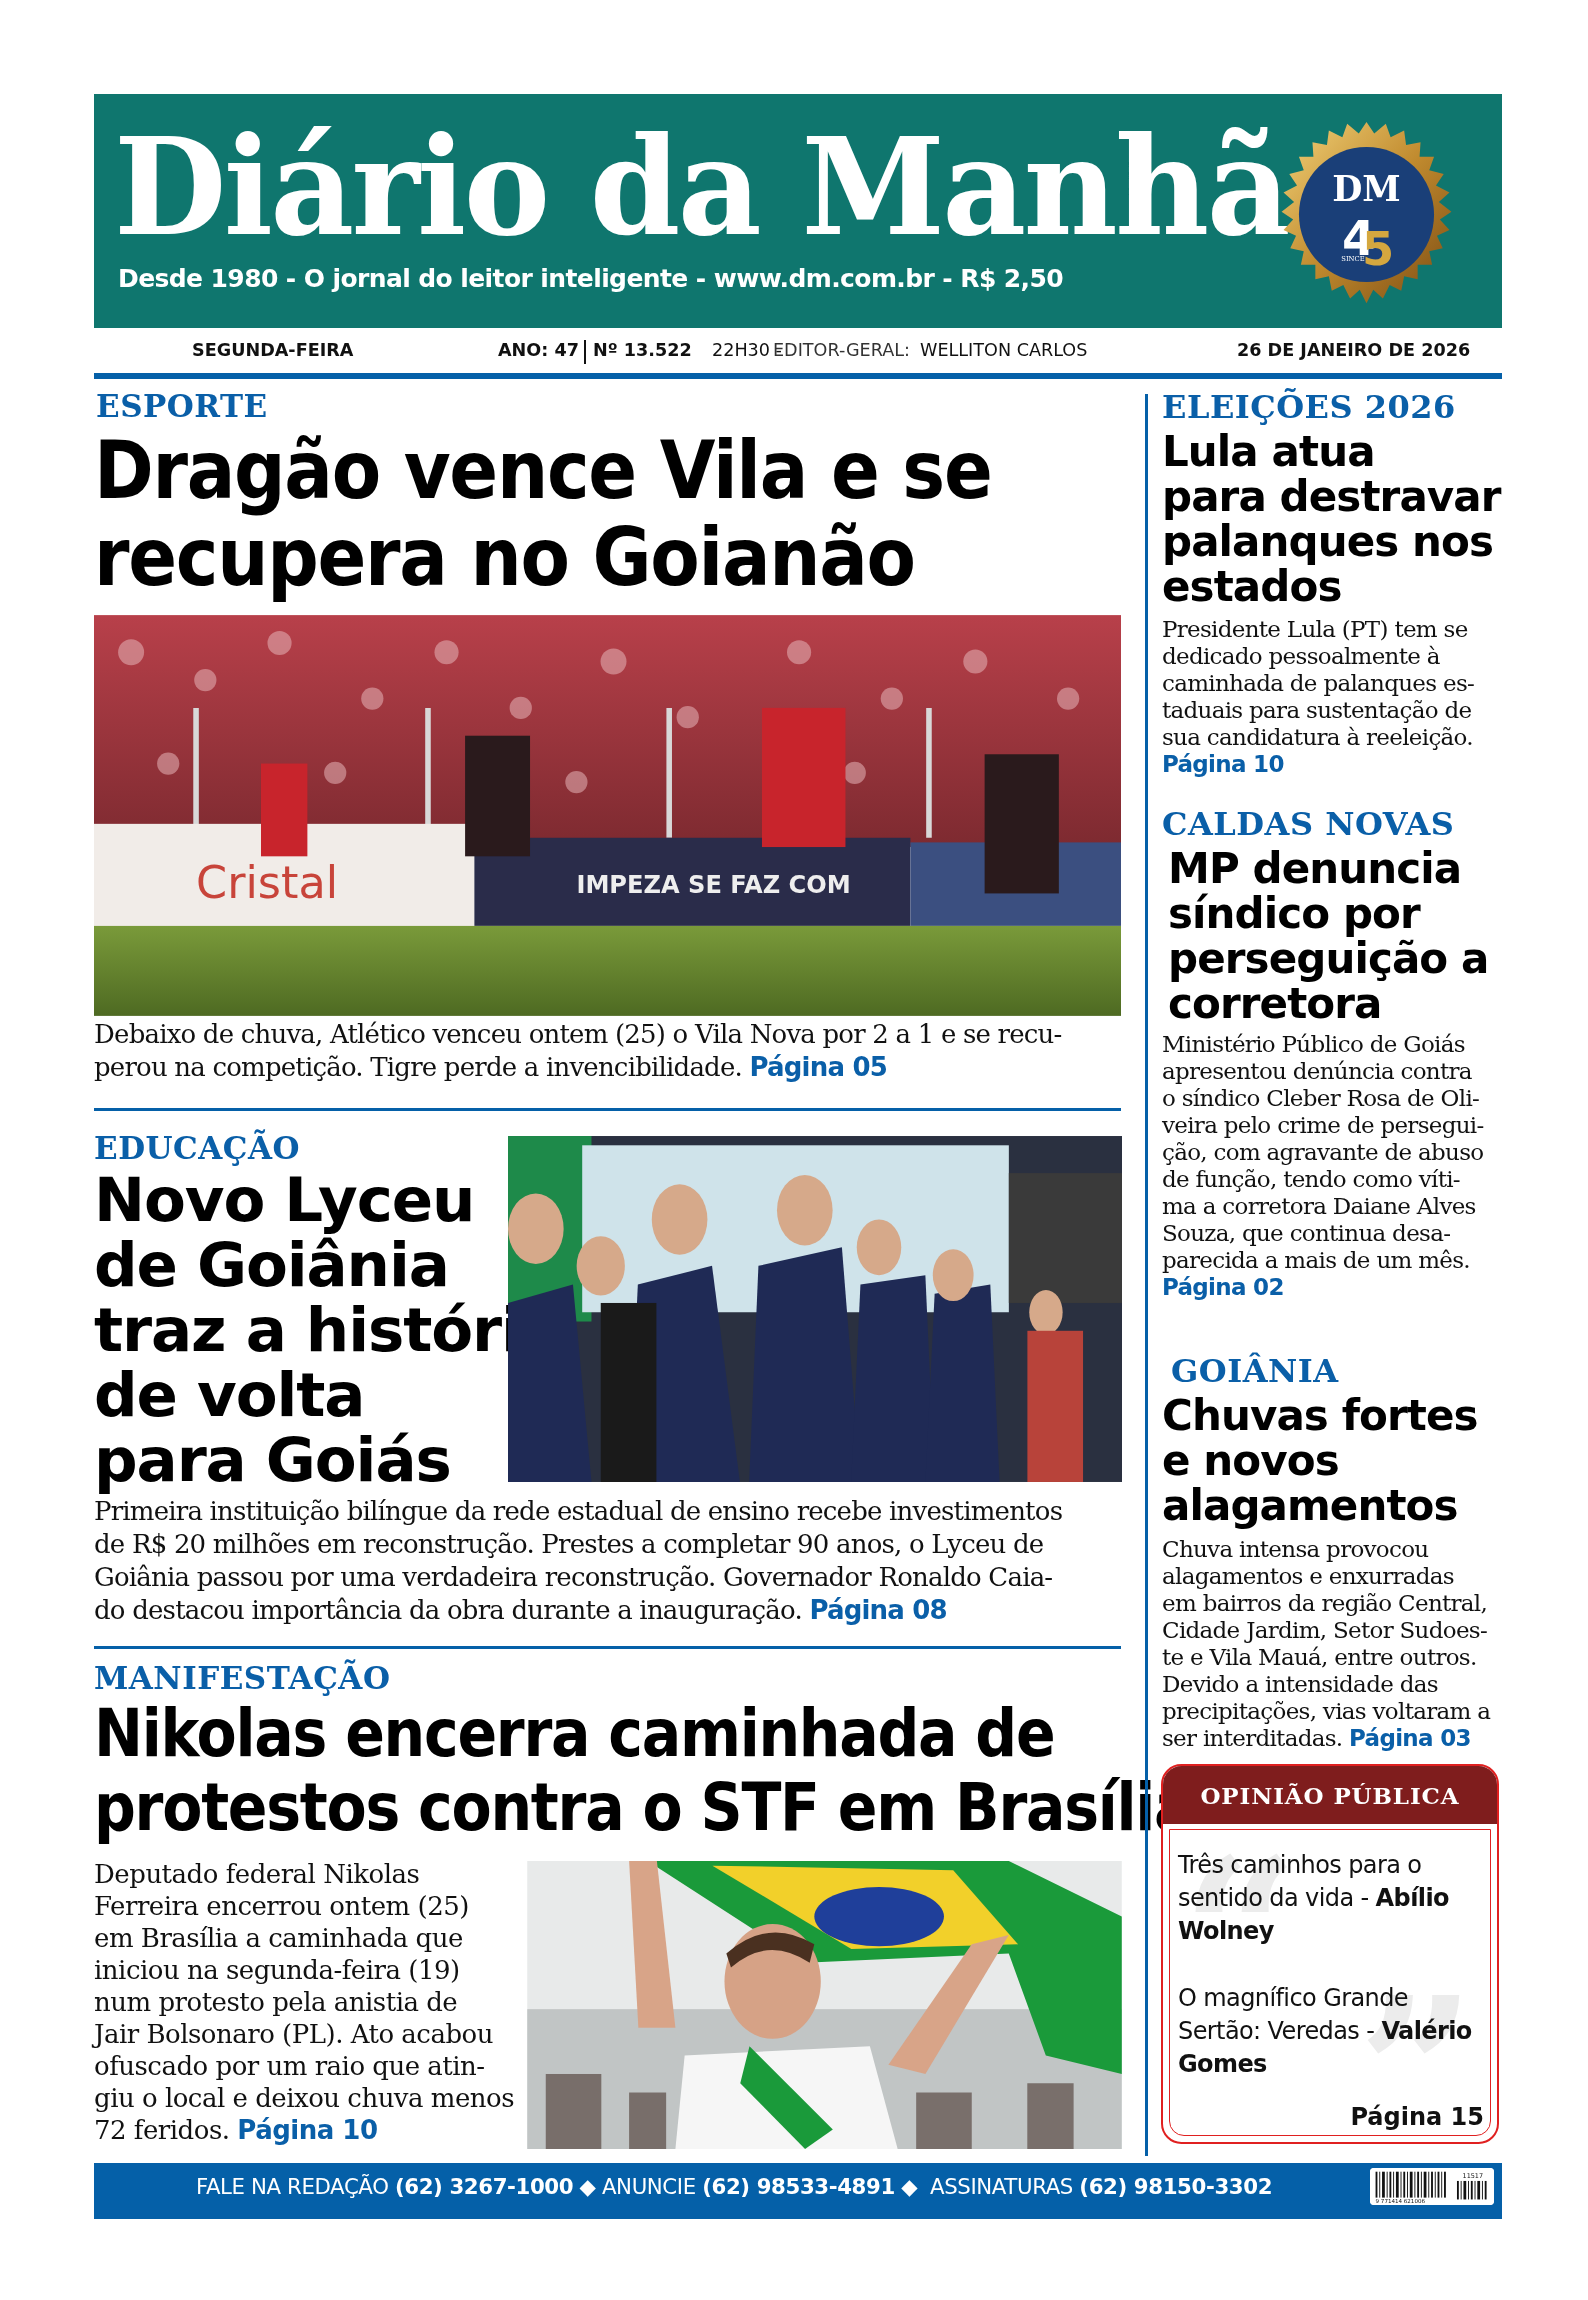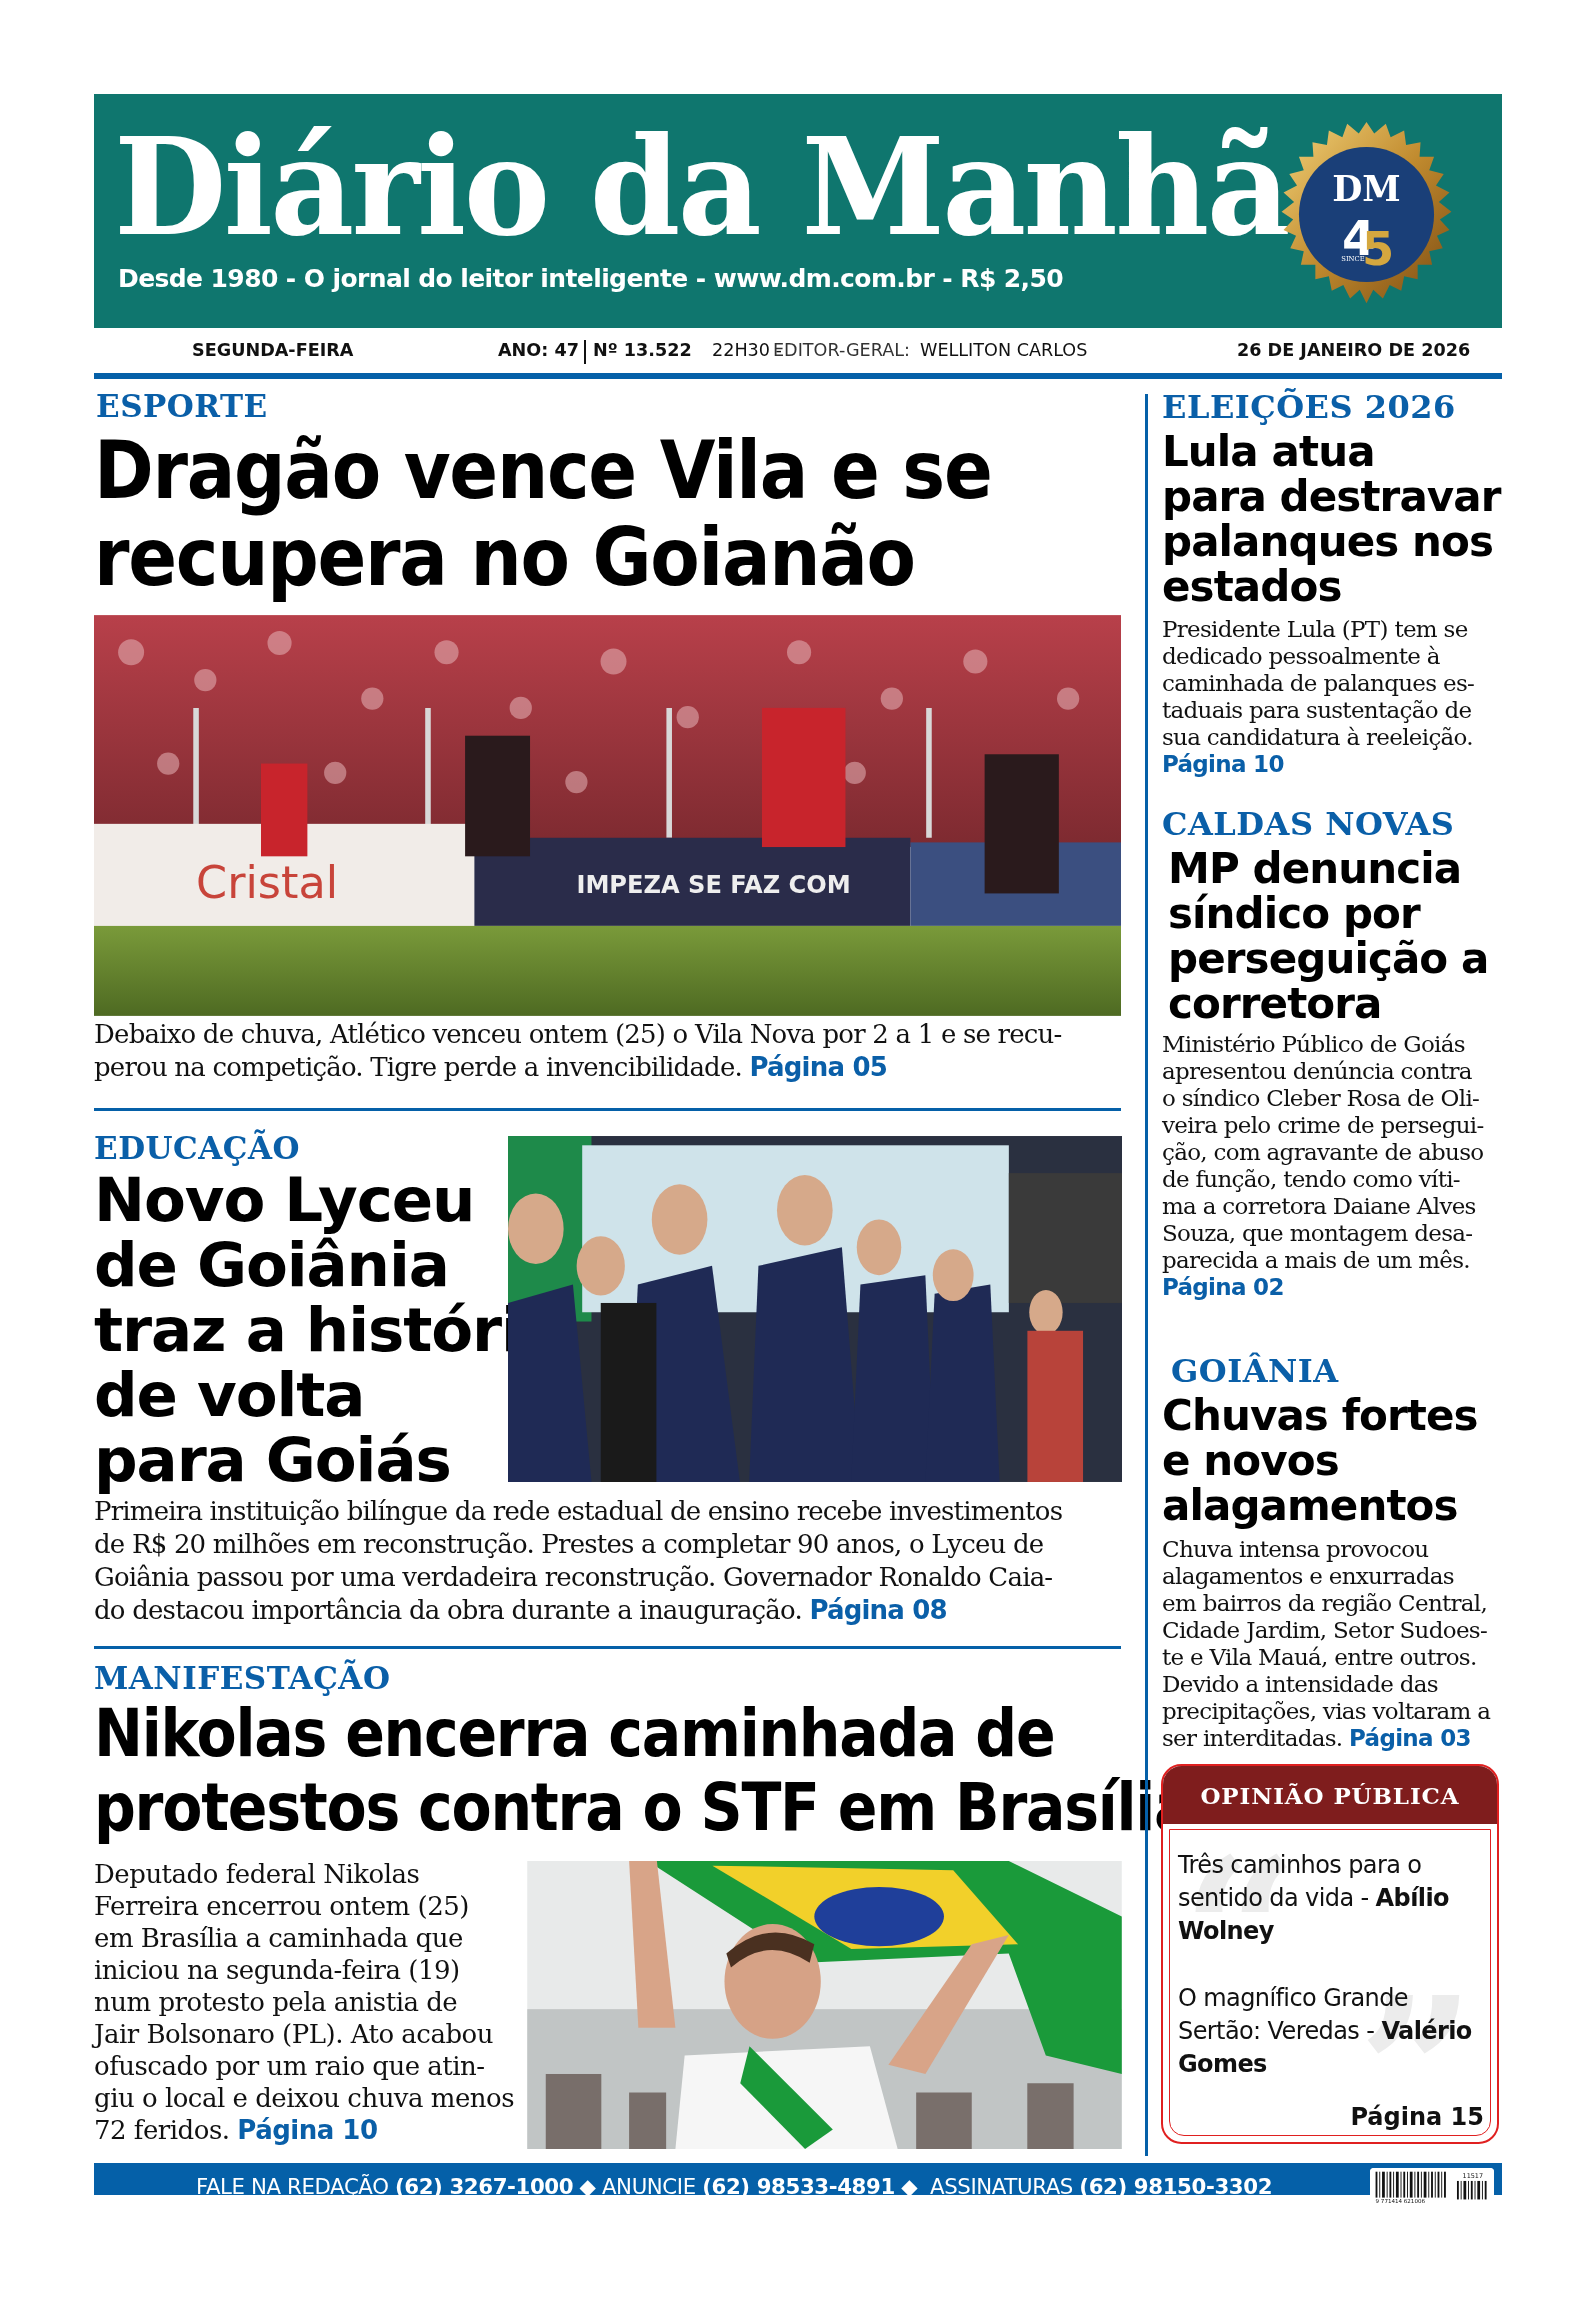--- a/index.html
+++ b/index.html
@@ -33,21 +33,21 @@
   .vr-blue { position: absolute; width: 2.8px; background: #0560a8; }
 
   .op-box { position: absolute; left: 1161px; top: 1764px; width: 338px; height: 380px; border: 2.8px solid #e02020; border-radius: 20.4px; overflow: hidden; background: #fff; }
   .op-head { height: 58px; background: #7f1d1d; color: #fff; font-family: "DejaVu Serif", serif; font-weight: bold; font-size: 23px; text-align: center; line-height: 59px; letter-spacing: 0.9px; }
   .op-inner { position: absolute; left: 5.6px; top: 63px; right: 5.6px; bottom: 5.6px; border: 0.9px solid #e02020; border-radius: 0 0 15px 15px; }
   .op-item { position: absolute; left: 15px; width: 306px; font-family: "DejaVu Sans", sans-serif; font-size: 24px; line-height: 33px; color: #111; letter-spacing: -0.6px; }
   .op-item b { font-weight: bold; }
   .op-pg { position: absolute; right: 13px; bottom: 11px; font-family: "DejaVu Sans", sans-serif; font-weight: bold; font-size: 24px; }
   .quote-mark { position: absolute; font-family: "DejaVu Serif", serif; font-weight: bold; color: #ececec; font-size: 204px; line-height: 1; }
 
-  .footer { position: absolute; left: 94px; top: 2163px; width: 1408px; height: 32px; background: #0560a8; color: #fff; font-family: "DejaVu Sans", sans-serif; font-size: 21.3px; padding-left: 14px; }
+  .footer { position: absolute; left: 94px; top: 2163px; width: 1408px; height: 56px; background: #0560a8; color: #fff; font-family: "DejaVu Sans", sans-serif; font-size: 21.3px; padding-left: 14px; }
   .footer-text { position: absolute; left: 102px; top: 11px; white-space: nowrap; letter-spacing: -0.4px; }
   .footer-text b { font-weight: bold; }
   .barcode { position: absolute; left: 1276px; top: 4.6px; width: 124px; height: 37px; background: #fff; border-radius: 3.7px; }
 </style>
 </head>
 <body>
 
 <header class="masthead">
   <div class="mast-title">Diário da Manhã</div>
   <div class="mast-tag">Desde 1980 - O jornal do leitor inteligente - www.dm.com.br - R$ 2,50</div>
@@ -251,21 +251,21 @@
   <div>corretora</div>
 </div>
 <div class="body" style="left:1162px;top:1031px;width:339px;font-size:23px;line-height:27px;letter-spacing:-0.7px;white-space:nowrap;">
   <div>Ministério Público de Goiás</div>
   <div>apresentou denúncia contra</div>
   <div>o síndico Cleber Rosa de Oli-</div>
   <div>veira pelo crime de persegui-</div>
   <div>ção, com agravante de abuso</div>
   <div>de função, tendo como víti-</div>
   <div>ma a corretora Daiane Alves</div>
-  <div>Souza, que montagem desa-</div>
+  <div>Souza, que continua desa-</div>
   <div>parecida a mais de um mês.</div>
   <div class="pg">Página 02</div>
 </div>
 
 <div class="kicker" style="left:1171px;top:1352px;font-size:32px;">GOIÂNIA</div>
 <div class="headline" style="left:1162px;top:1393px;font-size:42px;line-height:45px;letter-spacing:-0.9px;white-space:nowrap;">
   <div>Chuvas fortes</div>
   <div>e novos</div>
   <div>alagamentos</div>
 </div>

